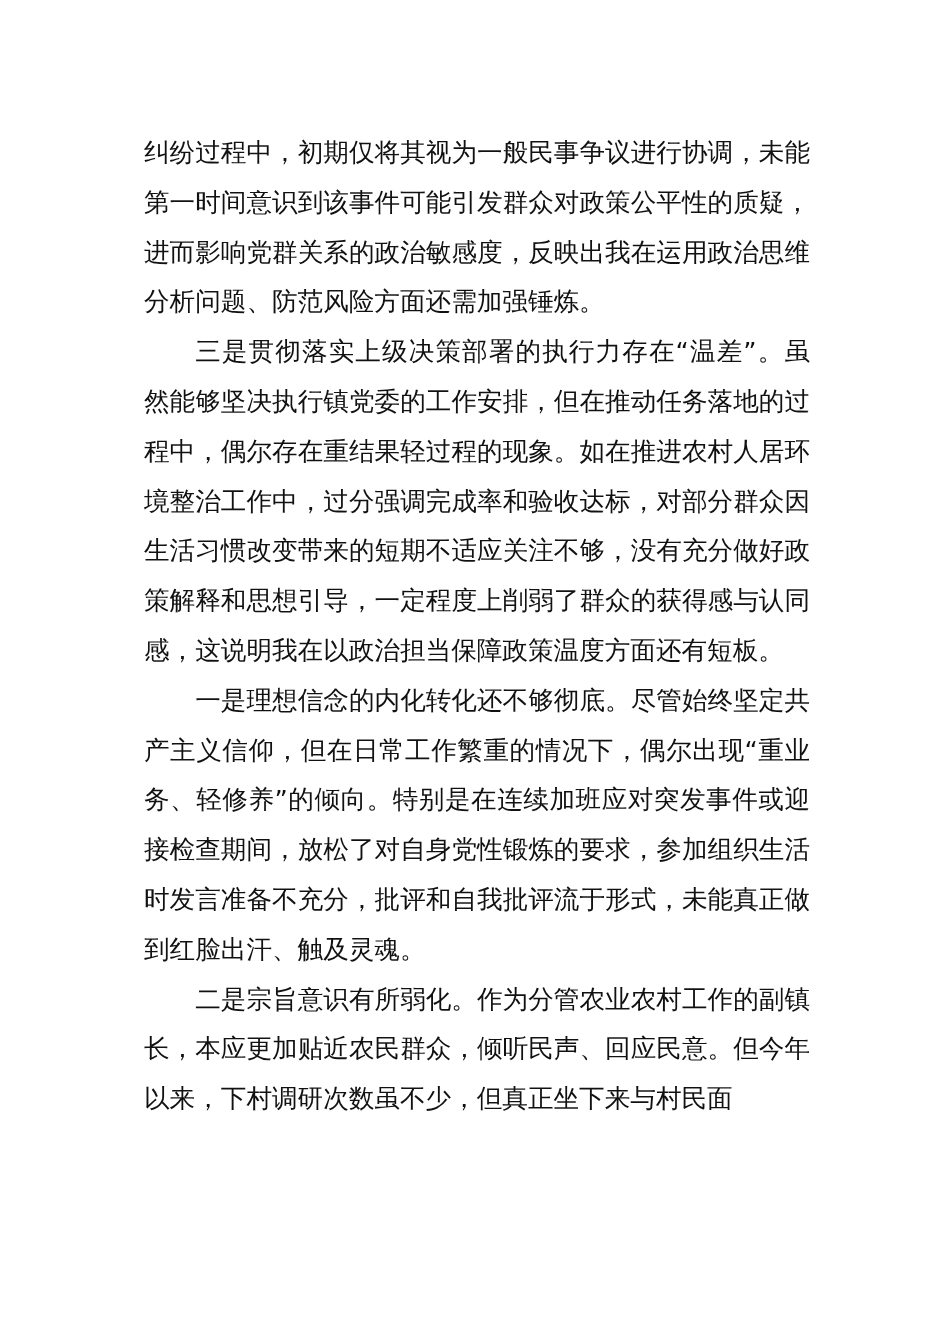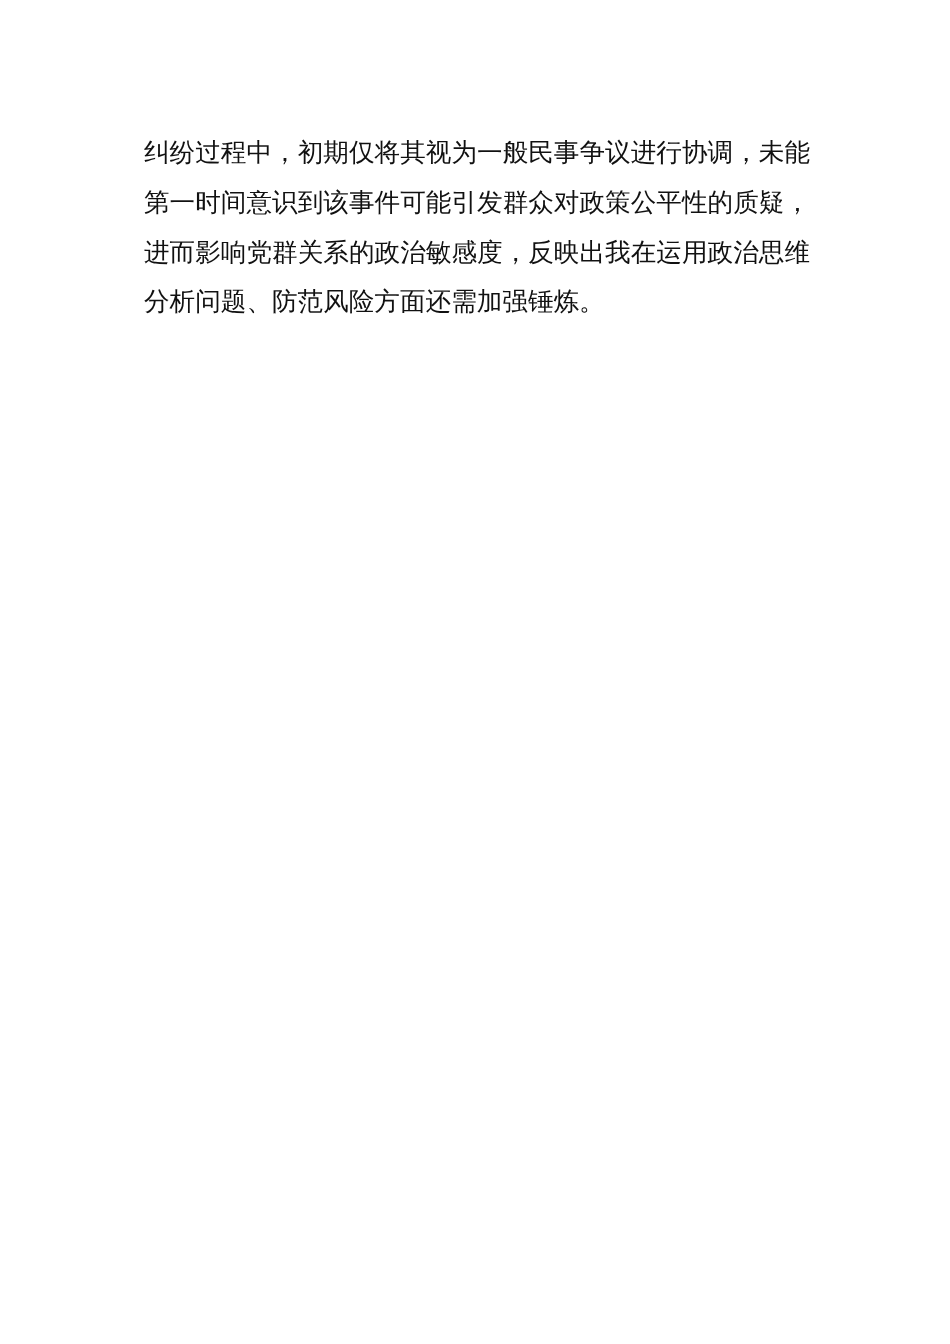--- a/index.html
+++ b/index.html
@@ -16,13 +16,16 @@
   }
   .para { margin: 0; padding: 0; text-align: justify; text-justify: inter-ideograph; word-break: break-all; }
   .indent { text-indent: 51.2px; }
   .heading { text-indent: 51.2px; }
 </style>
 </head>
 <body>
 
 <div class="page">
   <p class="para">纠纷过程中，初期仅将其视为一般民事争议进行协调，未能第一时间意识到该事件可能引发群众对政策公平性的质疑，进而影响党群关系的政治敏感度，反映出我在运用政治思维分析问题、防范风险方面还需加强锤炼。</p>
+  <p class="para indent">三是贯彻落实上级决策部署的执行力存在“温差”。虽然能够坚决执行镇党委的工作安排，但在推动任务落地的过程中，偶尔存在重结果轻过程的现象。如在推进农村人居环境整治工作中，过分强调完成率和验收达标，对部分群众因生活习惯改变带来的短期不适应关注不够，没有充分做好政策解释和思想引导，一定程度上削弱了群众的获得感与认同感，这说明我在以政治担当保障政策温度方面还有短板。</p>
+  <p class="para indent">一是理想信念的内化转化还不够彻底。尽管始终坚定共产主义信仰，但在日常工作繁重的情况下，偶尔出现“重业务、轻修养”的倾向。特别是在连续加班应对突发事件或迎接检查期间，放松了对自身党性锻炼的要求，参加组织生活时发言准备不充分，批评和自我批评流于形式，未能真正做到红脸出汗、触及灵魂。</p>
+  <p class="para indent">二是宗旨意识有所弱化。作为分管农业农村工作的副镇长，本应更加贴近农民群众，倾听民声、回应民意。但今年以来，下村调研次数虽不少，但真正坐下来与村民面</p>
 </div>
 
 </body></html>

